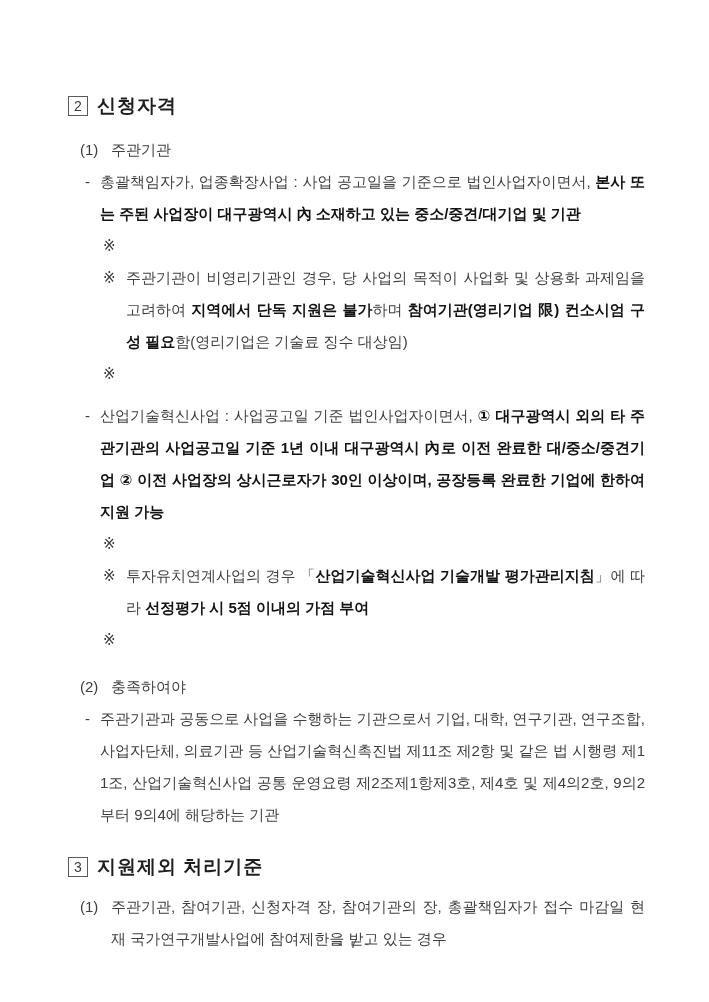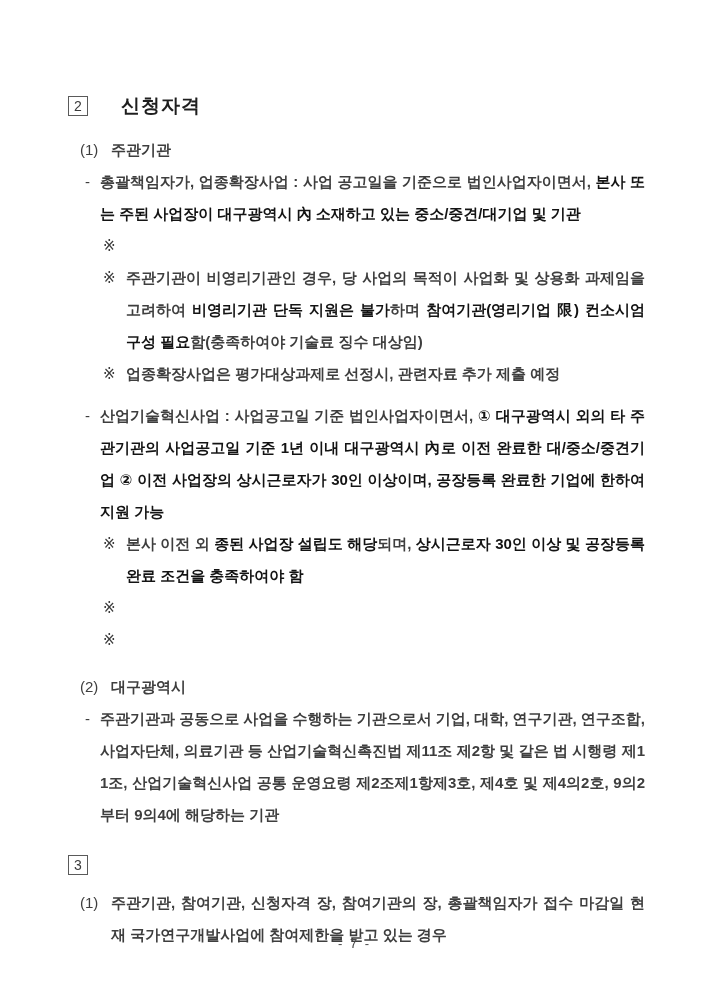--- a/index.html
+++ b/index.html
@@ -22,41 +22,41 @@
     line-height:24px;
     margin-bottom:16px;
   }
   .heading.gap{margin-top:24px;margin-bottom:12px;}
   .hbox{
     display:inline-flex;align-items:center;justify-content:center;
     width:20px;height:20px;box-sizing:border-box;
     border:1.5px solid #5a5a5a;
     font-size:14px;font-weight:400;color:#3a3a3a;
   }
-  .htitle{letter-spacing:1px;margin-left:24px;}
+  .htitle{letter-spacing:1px;}
   .row{
     display:flex;align-items:flex-start;
     font-size:15px;line-height:32px;
   }
   .row .marker{flex:0 0 auto;}
   .row .content{
     flex:1 1 auto;
     text-align:justify;
     word-break:break-all;
   }
   .numbered{padding-left:12px;}
   .numbered .marker{width:31px;}
   .bullet{padding-left:17px;}
   .bullet .marker{width:15px;}
   .note{padding-left:35px;}
   .note .marker{width:23px;}
   .row.gap{margin-top:10px;}
   .numbered.gap{margin-top:15px;}
   .b{font-weight:700;color:#131313;}
-  .r{font-weight:700;}
+  .r{font-weight:400;}
   .footer{
     position:absolute;left:0;right:0;top:936px;
     text-align:center;
     font-size:13px;color:#4a4a4a;
     letter-spacing:2px;
   }
 </style>
 </head>
 <body>
 
@@ -72,50 +72,50 @@
       </div>
       <div class="row bullet">
         <span class="marker">-</span>
         <div class="content"><span class="r">총괄책임자가, 업종확장사업 : 사업 공고일을 기준으로 법인사업자이면서, </span><span class="b">본사 또는 주된 사업장이 대구광역시 內 소재하고 있는 중소/중견/대기업 및 기관</span></div>
       </div>
       <div class="row note">
         <span class="marker">※</span>
       </div>
       <div class="row note">
         <span class="marker">※</span>
-        <div class="content"><span class="r">주관기관이 비영리기관인 경우, 당 사업의 목적이 사업화 및 상용화 과제임을 고려하여 </span><span class="b">비영리기관 단독 지원은 불가</span><span class="r">하며 </span><span class="b">참여기관(영리기업 限) 컨소시엄 구성 필요</span><span class="r">함(충족하여야 기술료 징수 대상임)</span></div>
+        <div class="content"><span class="r">주관기관이 비영리기관인 경우, 당 사업의 목적이 사업화 및 상용화 과제임을 고려하여 </span><span class="b">지역에서 단독 지원은 불가</span><span class="r">하며 </span><span class="b">참여기관(영리기업 限) 컨소시엄 구성 필요</span><span class="r">함(영리기업은 기술료 징수 대상임)</span></div>
       </div>
       <div class="row note">
         <span class="marker">※</span>
-        <div class="content"><span class="r">업종확장사업은 평가대상과제로 선정시, 관련자료 추가 제출 예정</span></div>
       </div>
       <div class="row bullet gap">
         <span class="marker">-</span>
         <div class="content"><span class="r">산업기술혁신사업 : 사업공고일 기준 법인사업자이면서, </span><span class="b">① 대구광역시 외의 타 주관기관의 사업공고일 기준 1년 이내 대구광역시 內로 이전 완료한 대/중소/중견기업 ② 이전 사업장의 상시근로자가 30인 이상이며, 공장등록 완료한 기업에 한하여 지원 가능</span></div>
       </div>
       <div class="row note">
         <span class="marker">※</span>
-        <div class="content"><span class="r">본사 이전 외 </span><span class="b">종된 사업장 설립도 해당</span><span class="r">되며, </span><span class="b">상시근로자 30인 이상 및 공장등록 완료 조건을 충족하여야 함</span></div>
       </div>
       <div class="row note">
         <span class="marker">※</span>
+        <div class="content"><span class="r">투자유치연계사업의 경우 「</span><span class="b">산업기술혁신사업 기술개발 평가관리지침</span><span class="r">」에 따라 </span><span class="b">선정평가 시 5점 이내의 가점 부여</span></div>
       </div>
       <div class="row note">
         <span class="marker">※</span>
       </div>
       <div class="row numbered gap">
         <span class="marker">(2)</span>
-        <div class="content"><span class="r">대구광역시</span></div>
+        <div class="content"><span class="r">충족하여야</span></div>
       </div>
       <div class="row bullet">
         <span class="marker">-</span>
         <div class="content"><span class="r">주관기관과 공동으로 사업을 수행하는 기관으로서 기업, 대학, 연구기관, 연구조합, 사업자단체, 의료기관 등 산업기술혁신촉진법 제11조 제2항 및 같은 법 시행령 제11조, 산업기술혁신사업 공통 운영요령 제2조제1항제3호, 제4호 및 제4의2호, 9의2부터 9의4에 해당하는 기관</span></div>
       </div>
       <div class="heading gap">
         <span class="hbox">3</span>
+        <span class="htitle">지원제외 처리기준</span>
       </div>
       <div class="row numbered">
         <span class="marker">(1)</span>
         <div class="content"><span class="r">주관기관, 참여기관, 신청자격 장, 참여기관의 장, 총괄책임자가 접수 마감일 현재 국가연구개발사업에 참여제한을 받고 있는 경우</span></div>
       </div>
     </div>
   <div class="footer">- 7 -</div>
 </div>
 
 </body></html>

